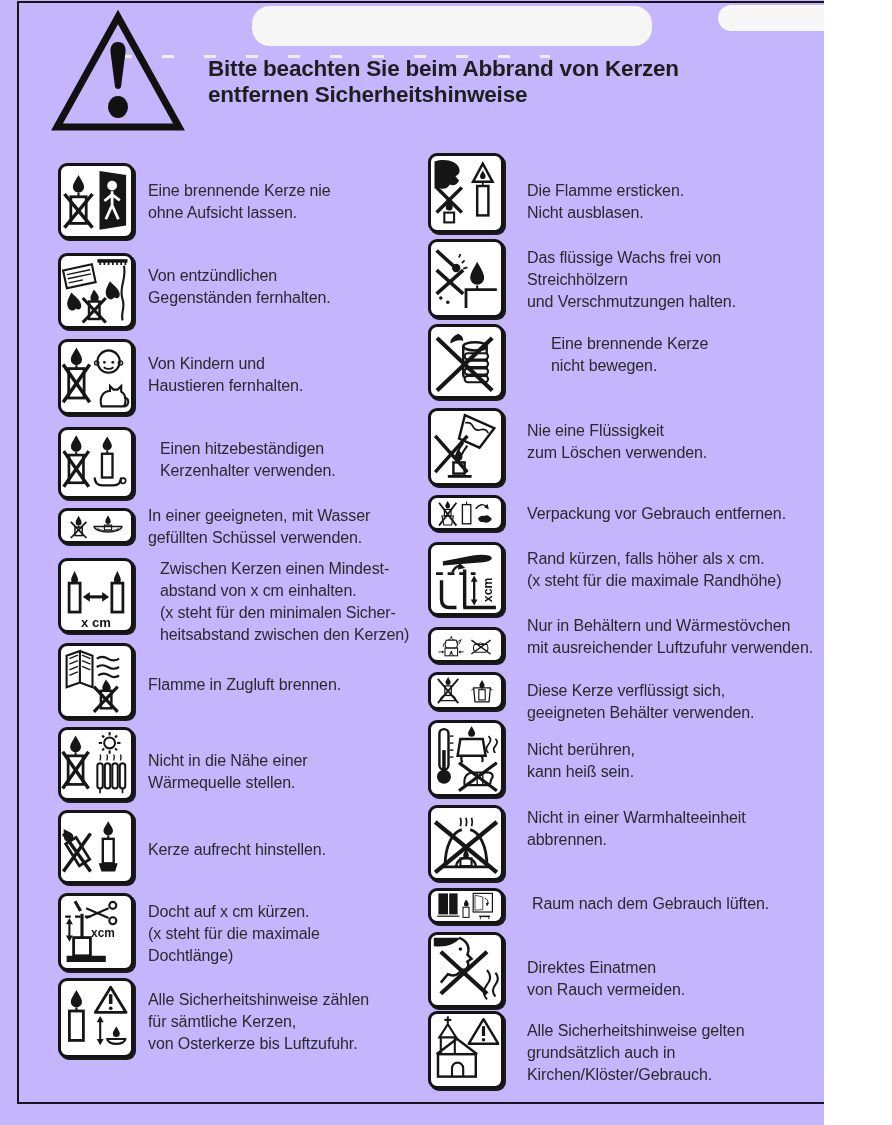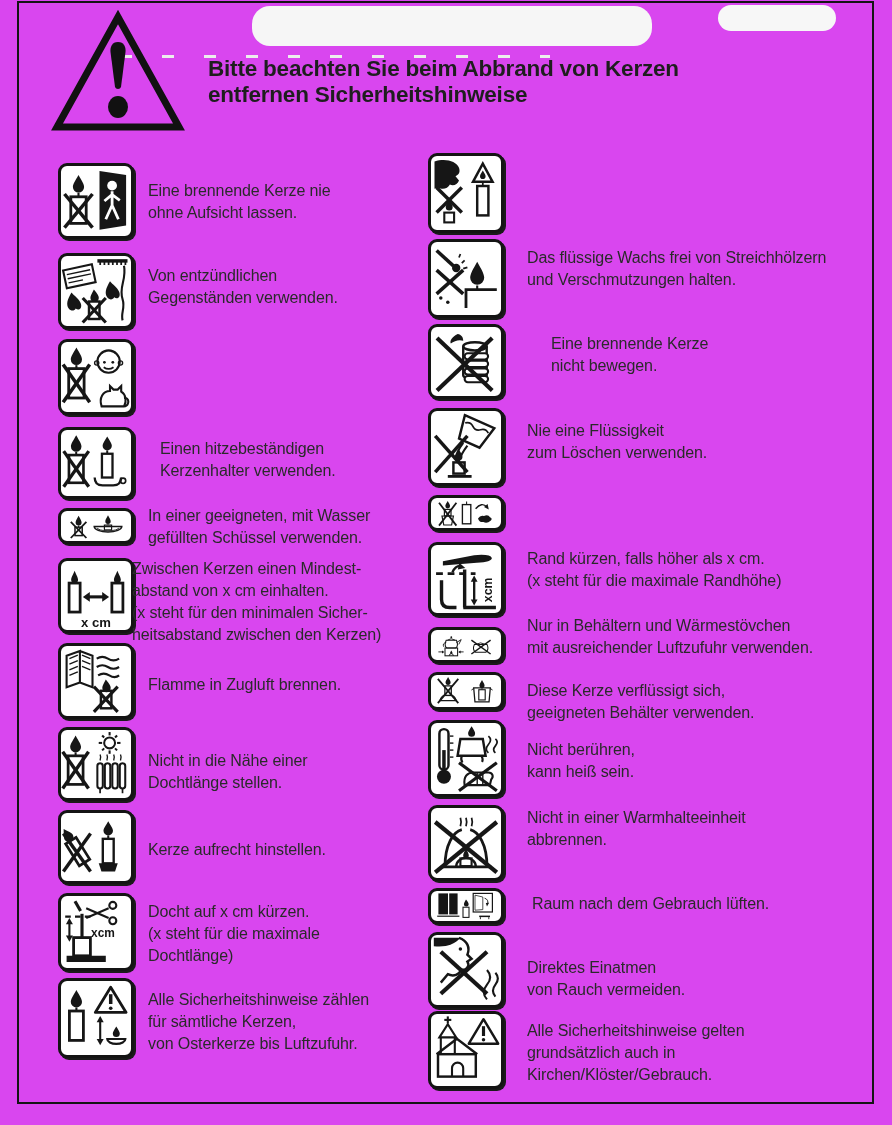--- a/index.html
+++ b/index.html
@@ -1,16 +1,16 @@
 <!DOCTYPE html>
 <html><head>
 <meta charset="utf-8">
 <style>
   html,body{margin:0;padding:0;background:#fff;}
-  .page{position:relative;width:892px;height:1125px;background:#d946ef;overflow:hidden;
+  .page{position:relative;width:824px;height:1125px;background:#c4b5fd;overflow:hidden;
         font-family:"Liberation Sans",sans-serif;color:#262626;}
   .frame{position:absolute;left:17px;top:1px;width:857px;height:1103px;
          border:2px solid #141414;box-sizing:border-box;}
   .ghost{position:absolute;background:#f6f6f6;border-radius:18px;}
   .ghost-line{position:absolute;height:3px;
          background:repeating-linear-gradient(90deg,#ededed 0 12px,transparent 12px 42px);}
   .tri{position:absolute;left:50px;top:8px;width:136px;height:126px;}
   .tri svg{display:block;width:100%;height:100%;}
   .title{position:absolute;left:208px;top:56px;font-size:22.5px;line-height:26px;
          font-weight:700;color:#1e1e1e;letter-spacing:-0.2px;white-space:nowrap;}
@@ -68,40 +68,42 @@
         <path d="M90 14 C94 34 82 44 88 62 C92 74 85 82 88 92" fill="none" stroke="#161616" stroke-width="3"></path>
         <path d="M15 52 C9 62 7 69 11 75 C14 79 19 79 21 75 C26 79 31 74 28 67 C25 60 19 57 15 52Z" fill="#161616"></path>
         <path d="M70 36 C64 46 62 53 66 59 C69 63 74 63 76 59 C81 63 86 58 83 51 C80 44 74 41 70 36Z" fill="#161616"></path>
         <path d="M47 48 C44 54 42 57 42 60 a6 6 0 0 0 12 0 C54 57 52 54 47 48Z" fill="#161616"></path>
         <rect x="40" y="65" width="15" height="25" fill="#fff" stroke="#161616" stroke-width="3.5"></rect>
         <line x1="31" y1="60" x2="64" y2="95" stroke="#161616" stroke-width="4.5"></line>
         <line x1="64" y1="60" x2="31" y2="95" stroke="#161616" stroke-width="4.5"></line>
       </svg>
   </div>
   <div class="cap" style="left:148px;top:265px">Von entzündlichen
-Gegenständen verwenden.</div>
+Gegenständen fernhalten.</div>
 
   <div class="pict" style="left:58px;top:339px;width:76px;height:76px">
     <svg viewBox="0 0 100 100">
         <path d="M22 8 C17 17 14 21 14 25 a8 8 0 0 0 16 0 C30 21 27 17 22 8Z" fill="#161616"></path>
         <line x1="22" y1="33" x2="22" y2="38" stroke="#161616" stroke-width="3"></line>
         <rect x="11" y="38" width="22" height="42" fill="none" stroke="#161616" stroke-width="4"></rect>
         <line x1="3" y1="32" x2="41" y2="86" stroke="#161616" stroke-width="5"></line>
         <line x1="41" y1="32" x2="3" y2="86" stroke="#161616" stroke-width="5"></line>
         <circle cx="68" cy="28" r="16" fill="none" stroke="#161616" stroke-width="3"></circle>
         <path d="M53 24 a16 16 0 0 1 30 0 c-3 -7 -9 -10 -15 -10 s-12 3 -15 10Z" fill="#161616"></path>
         <circle cx="62" cy="29" r="2" fill="#161616"></circle>
         <circle cx="74" cy="29" r="2" fill="#161616"></circle>
         <path d="M61 36 Q68 41 75 36" fill="none" stroke="#161616" stroke-width="2.5"></path>
         <circle cx="51" cy="30" r="3" fill="none" stroke="#161616" stroke-width="2"></circle>
         <circle cx="85" cy="30" r="3" fill="none" stroke="#161616" stroke-width="2"></circle>
         <path d="M58 92 C54 80 60 70 70 70 L70 63 L75 68 L81 68 L86 63 L86 71 C93 75 94 85 90 92 Z" fill="none" stroke="#161616" stroke-width="3"></path>
         <path d="M90 80 C98 79 98 90 91 92" fill="none" stroke="#161616" stroke-width="3"></path>
       </svg>
   </div>
+  <div class="cap" style="left:148px;top:353px">Von Kindern und
+Haustieren fernhalten.</div>
 
   <div class="pict" style="left:58px;top:427px;width:76px;height:72px">
     <svg viewBox="0 0 100 100">
         <path d="M20 8 C15 17 12 21 12 25 a8 8 0 0 0 16 0 C28 21 25 17 20 8Z" fill="#161616"></path>
         <line x1="20" y1="33" x2="20" y2="38" stroke="#161616" stroke-width="3"></line>
         <rect x="9" y="38" width="22" height="42" fill="none" stroke="#161616" stroke-width="4"></rect>
         <line x1="1" y1="32" x2="39" y2="86" stroke="#161616" stroke-width="5"></line>
         <line x1="39" y1="32" x2="1" y2="86" stroke="#161616" stroke-width="5"></line>
         <path d="M67 10 C63 17 60 21 60 24 a7 7 0 0 0 14 0 C74 21 71 17 67 10Z" fill="#161616"></path>
         <line x1="67" y1="31" x2="67" y2="36" stroke="#161616" stroke-width="3"></line>
@@ -135,21 +137,21 @@
         <path d="M19 14 C16 21 14 24 14 27 a5 5 0 0 0 10 0 C24 24 22 21 19 14Z" fill="#161616"></path>
         <rect x="11" y="32" width="16" height="42" fill="none" stroke="#161616" stroke-width="4"></rect>
         <path d="M81 14 C78 21 76 24 76 27 a5 5 0 0 0 10 0 C86 24 84 21 81 14Z" fill="#161616"></path>
         <rect x="73" y="32" width="16" height="42" fill="none" stroke="#161616" stroke-width="4"></rect>
         <line x1="38" y1="52" x2="62" y2="52" stroke="#161616" stroke-width="4.5"></line>
         <path d="M31 52 L41 45 L41 59 Z" fill="#161616"></path>
         <path d="M69 52 L59 45 L59 59 Z" fill="#161616"></path>
         <text x="50" y="95" text-anchor="middle" font-size="19" font-weight="bold" fill="#161616">x cm</text>
       </svg>
   </div>
-  <div class="cap" style="left:132px;top:558px">Zwischen Kerzen einen Mindest-
+  <div class="cap" style="left:160px;top:558px">Zwischen Kerzen einen Mindest-
 abstand von x cm einhalten.
 (x steht für den minimalen Sicher-
 heitsabstand zwischen den Kerzen)</div>
 
   <div class="pict" style="left:58px;top:643px;width:76px;height:76px">
     <svg viewBox="0 0 100 100">
         <path d="M8 14 L27 7 L27 52 L8 59 Z M27 7 L45 14 L45 59 L27 52" fill="none" stroke="#161616" stroke-width="3"></path>
         <path d="M12 18 L24 13 M12 26 L24 21 M12 34 L24 29 M12 42 L24 37 M30 13 L42 18 M30 21 L42 26 M30 29 L42 34" stroke="#161616" stroke-width="2" fill="none"></path>
         <path d="M51 18 q8 -5 16 0 t16 0 M51 30 q8 -5 16 0 t16 0 M53 42 q8 -5 16 0 t14 0" fill="none" stroke="#161616" stroke-width="3"></path>
         <path d="M64 48 C61 54 59 57 59 60 a6 6 0 0 0 12 0 C71 57 69 54 64 48Z" fill="#161616"></path>
@@ -183,21 +185,21 @@
           <rect x="52" y="49" width="8" height="37" rx="4"></rect>
           <rect x="63" y="49" width="8" height="37" rx="4"></rect>
           <rect x="74" y="49" width="8" height="37" rx="4"></rect>
           <rect x="85" y="49" width="8" height="37" rx="4"></rect>
         </g>
         <line x1="56" y1="86" x2="56" y2="93" stroke="#161616" stroke-width="2.5"></line>
         <line x1="89" y1="86" x2="89" y2="93" stroke="#161616" stroke-width="2.5"></line>
       </svg>
   </div>
   <div class="cap" style="left:148px;top:750px">Nicht in die Nähe einer
-Dochtlänge stellen.</div>
+Wärmequelle stellen.</div>
 
   <div class="pict" style="left:58px;top:810px;width:76px;height:74px">
     <svg viewBox="0 0 100 100">
         <g transform="rotate(-32 22 55)">
           <path d="M22 18 C18 25 15 29 15 32 a7 7 0 0 0 14 0 C29 29 26 25 22 18Z" fill="#161616"></path>
           <rect x="13" y="38" width="18" height="38" fill="none" stroke="#161616" stroke-width="4"></rect>
         </g>
         <line x1="2" y1="30" x2="42" y2="86" stroke="#161616" stroke-width="5"></line>
         <line x1="42" y1="30" x2="2" y2="86" stroke="#161616" stroke-width="5"></line>
         <path d="M68 12 C64 19 61 23 61 26 a7 7 0 0 0 14 0 C75 23 72 19 68 12Z" fill="#161616"></path>
@@ -254,20 +256,22 @@
         <line x1="8" y1="42" x2="44" y2="78" stroke="#161616" stroke-width="5"></line>
         <line x1="44" y1="42" x2="8" y2="78" stroke="#161616" stroke-width="5"></line>
         <path d="M26 60 C23 65 21 68 21 70 a5 5 0 0 0 10 0 C31 68 29 65 26 60Z" fill="#161616"></path>
         <rect x="19" y="78" width="14" height="14" fill="none" stroke="#161616" stroke-width="3"></rect>
         <path d="M74 8 L88 34 L60 34 Z" fill="none" stroke="#161616" stroke-width="3.5"></path>
         <path d="M74 18 C72 22 70 24 70 26 a4 4 0 0 0 8 0 C78 24 76 22 74 18Z" fill="#161616"></path>
         <line x1="74" y1="34" x2="74" y2="40" stroke="#161616" stroke-width="2.5"></line>
         <rect x="66" y="40" width="16" height="42" fill="none" stroke="#161616" stroke-width="3.5"></rect>
       </svg>
   </div>
+  <div class="cap" style="left:527px;top:180px">Die Flamme ersticken.
+Nicht ausblasen.</div>
 
   <div class="pict" style="left:428px;top:239px;width:76px;height:79px">
     <svg viewBox="0 0 100 100">
         <line x1="8" y1="10" x2="32" y2="32" stroke="#161616" stroke-width="5"></line>
         <circle cx="36" cy="35" r="6" fill="#161616"></circle>
         <g stroke="#161616" stroke-width="2.5">
           <line x1="44" y1="28" x2="48" y2="24"></line>
           <line x1="46" y1="36" x2="52" y2="34"></line>
           <line x1="40" y1="20" x2="42" y2="15"></line>
         </g>
@@ -325,20 +329,21 @@
         <path d="M20 60 L58 60 L52 90 L26 90 Z" fill="none" stroke="#161616" stroke-width="4"></path>
         <line x1="10" y1="16" x2="68" y2="92" stroke="#161616" stroke-width="6"></line>
         <line x1="68" y1="16" x2="10" y2="92" stroke="#161616" stroke-width="6"></line>
         <line x1="102" y1="12" x2="102" y2="22" stroke="#161616" stroke-width="3.5"></line>
         <rect x="88" y="22" width="28" height="64" fill="none" stroke="#161616" stroke-width="4.5"></rect>
         <path d="M132 36 Q152 12 170 30" fill="none" stroke="#161616" stroke-width="4.5"></path>
         <path d="M176 38 L160 30 L172 20 Z" fill="#161616"></path>
         <path d="M140 68 q8 -12 20 -8 q14 -6 20 4 q10 4 2 12 q-12 10 -24 4 q-14 2 -18 -12Z" fill="#161616"></path>
       </svg>
   </div>
+  <div class="cap" style="left:527px;top:503px">Verpackung vor Gebrauch entfernen.</div>
 
   <div class="pict" style="left:428px;top:542px;width:76px;height:74px">
     <svg viewBox="0 0 100 100">
         <path d="M16 24 L62 15 Q86 13 88 19 Q88 25 66 26 L16 30 Z" fill="#161616"></path>
         <line x1="6" y1="42" x2="64" y2="42" stroke="#161616" stroke-width="4" stroke-dasharray="10 7"></line>
         <path d="M30 40 Q35 29 44 31" fill="none" stroke="#161616" stroke-width="3.5"></path>
         <path d="M49 34 L40 26 L38 36 Z" fill="#161616"></path>
         <path d="M14 52 L14 80 Q14 92 26 92 L36 92" fill="none" stroke="#161616" stroke-width="5"></path>
         <path d="M48 36 V92 M46 92 H94" fill="none" stroke="#161616" stroke-width="5"></path>
         <line x1="62" y1="52" x2="62" y2="82" stroke="#161616" stroke-width="3.5"></line>

